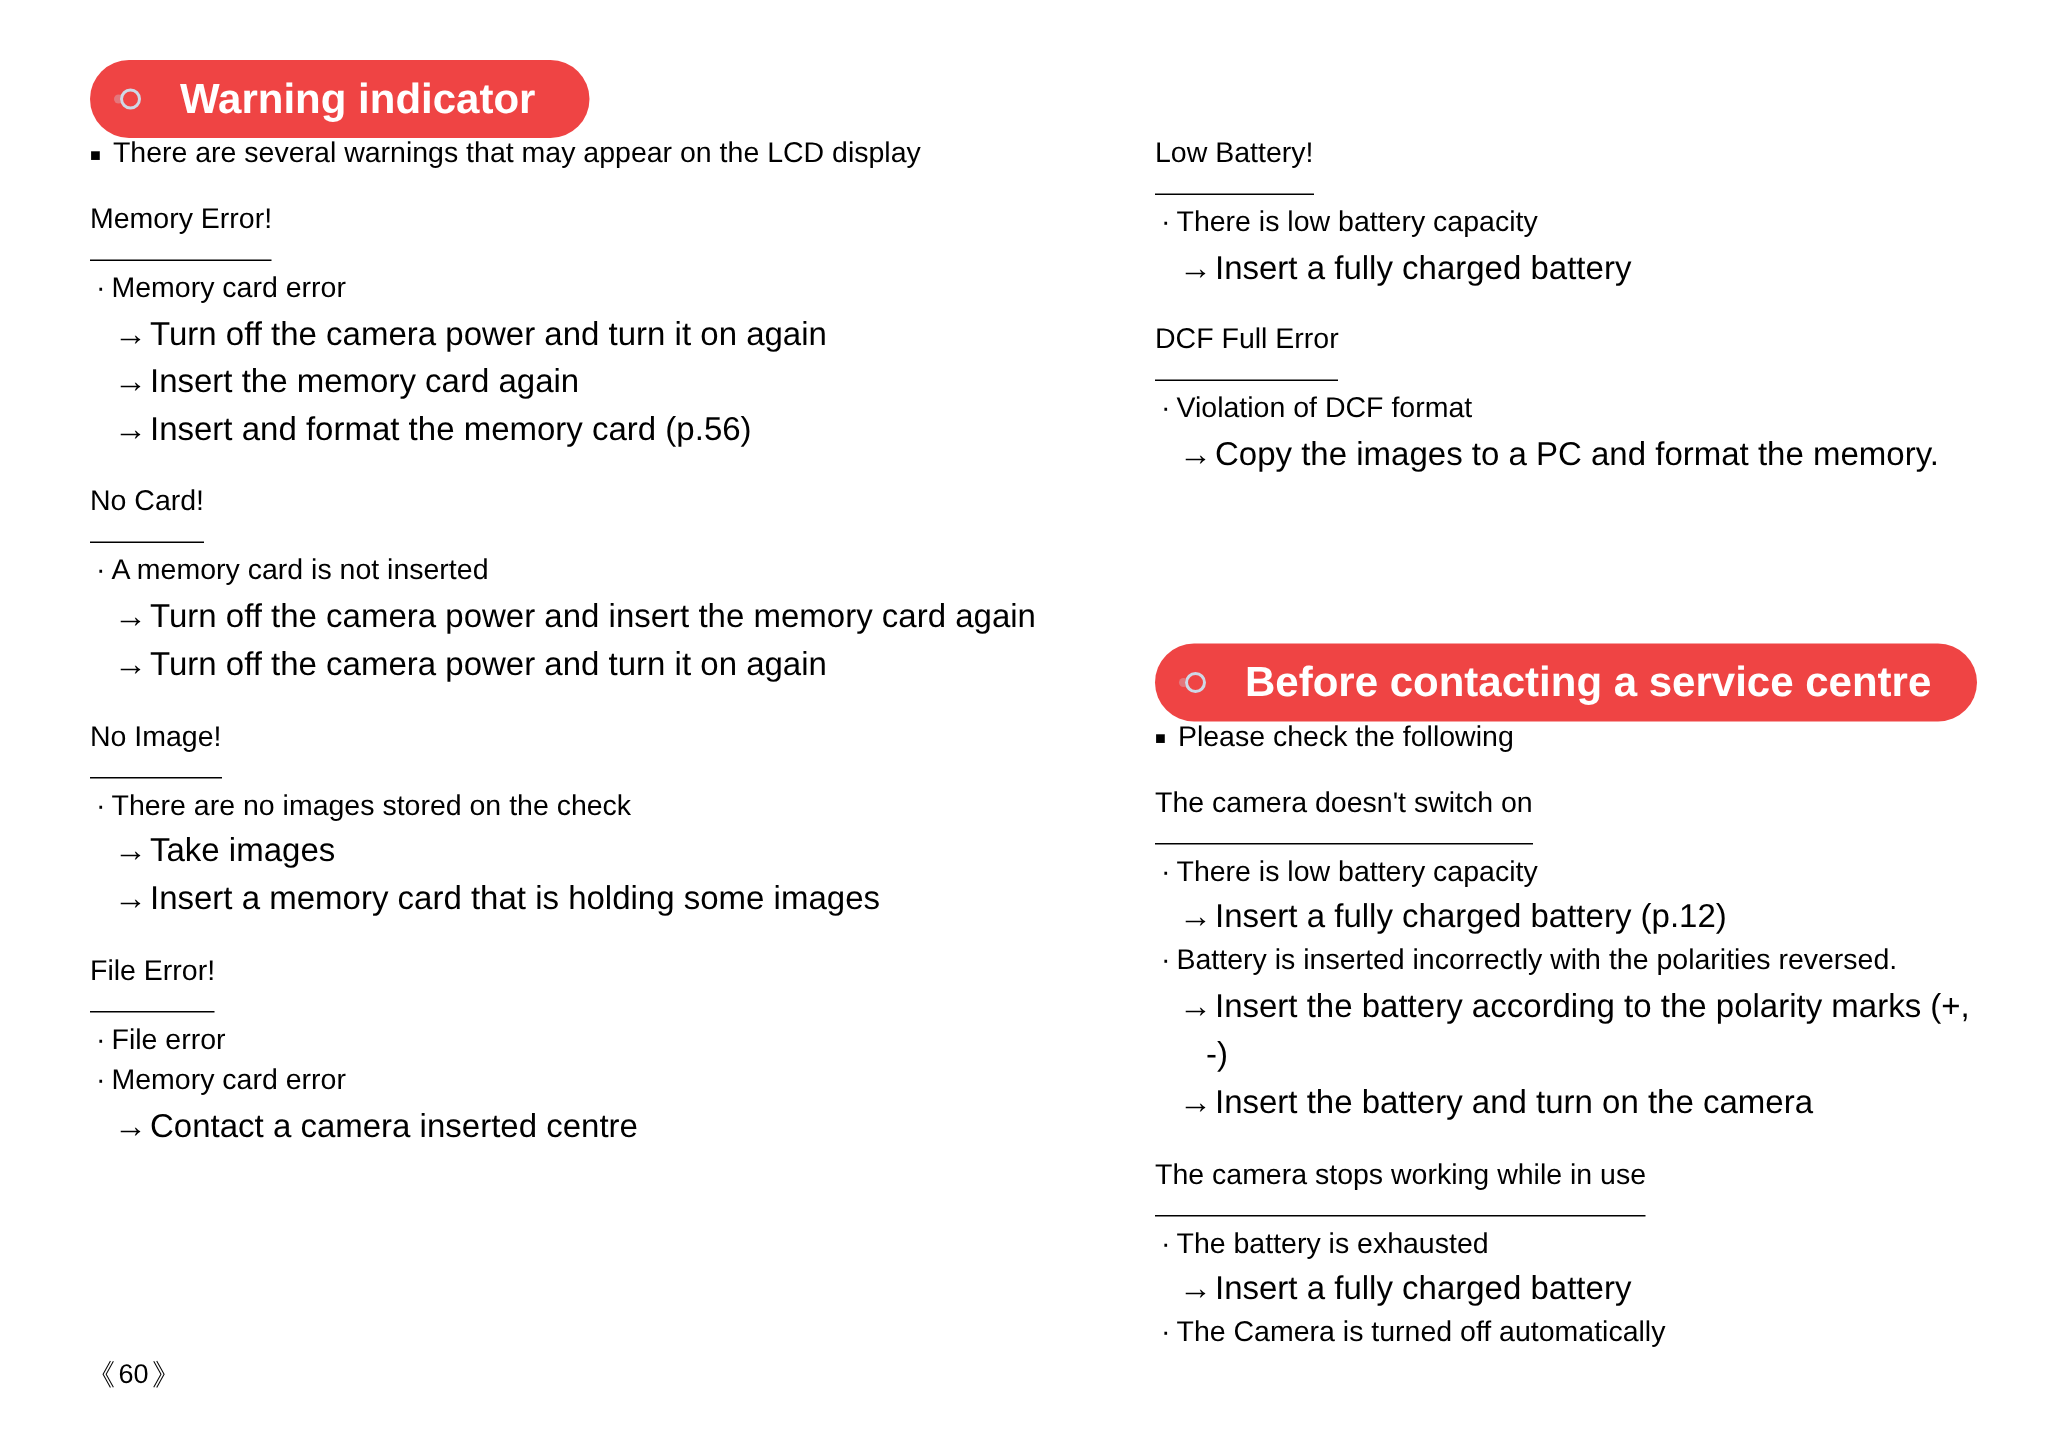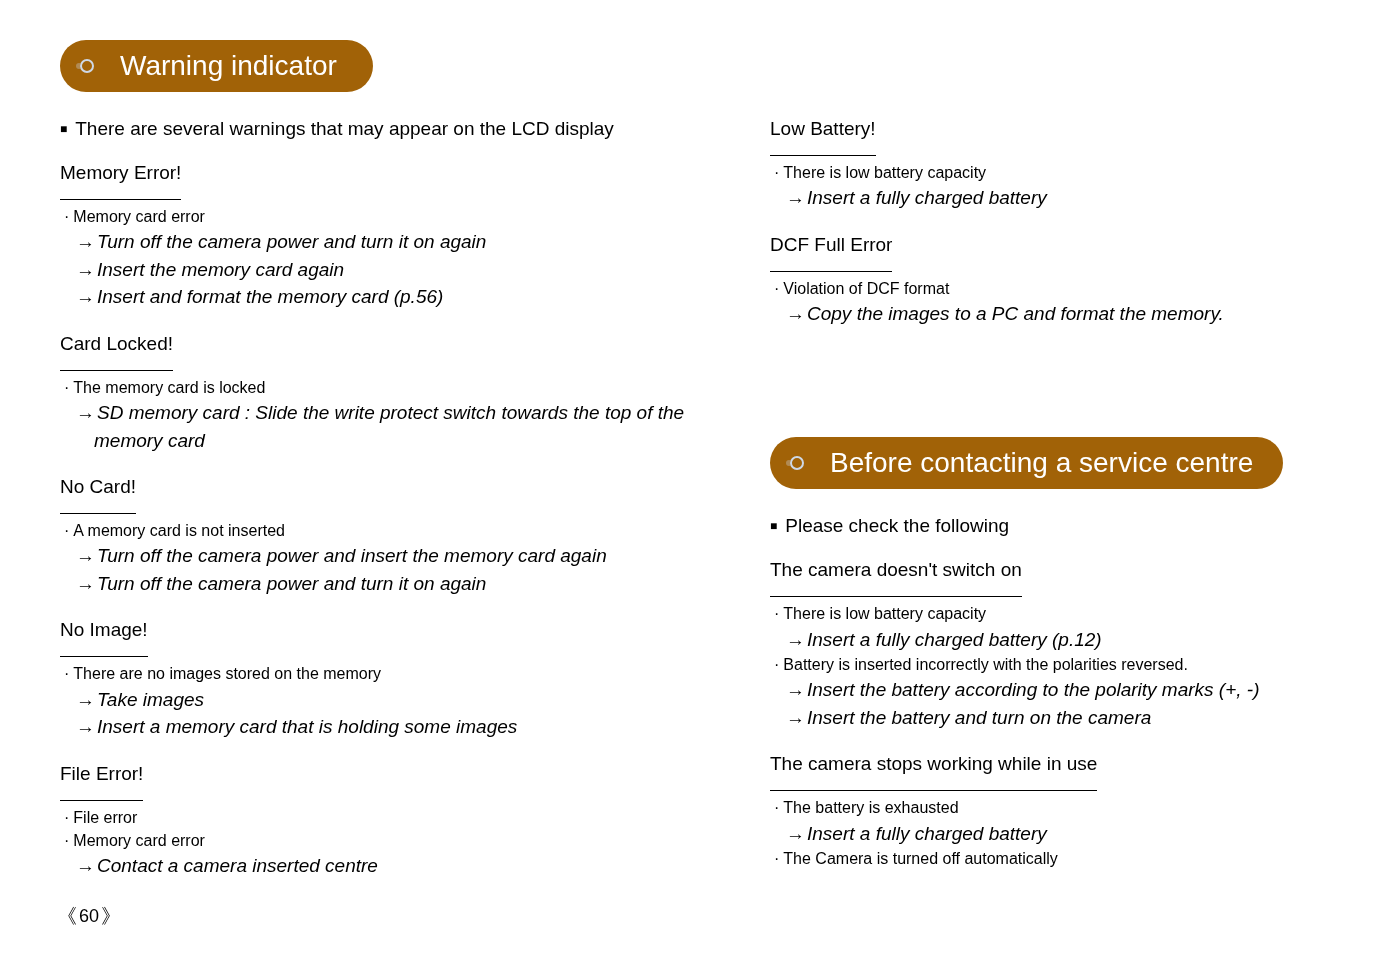--- a/index.html
+++ b/index.html
@@ -6,29 +6,28 @@
   html, body { width: 1381px; height: 954px; background: #fff; font-family: Arial, Helvetica, sans-serif; color: #000; }
   .page {
     width: 1381px;
     height: 954px;
     padding: 40px 60px 0 60px;
     position: relative;
     display: flex;
     flex-direction: column;
   }
   .pill {
-    background: #a16207;
+    background: #ef4444;
     color: #fff;
     border-radius: 28px;
     padding: 10px 36px 10px 60px;
     font-size: 28px;
-    font-weight: normal;
+    font-weight: bold;
     display: inline-block;
     position: relative;
-    margin-bottom: 26px;
   }
   .pill-dot {
     position: absolute;
     left: 20px;
     top: 50%;
     transform: translateY(-50%);
     width: 14px;
     height: 14px;
     border: 2px solid #ced8e6;
     border-radius: 50%;
@@ -62,34 +61,33 @@
   }
   .section { margin-bottom: 22px; }
   .section-title {
     display: inline-block;
     font-size: 19px;
     border-bottom: 1px solid #000;
     padding-bottom: 15px;
     margin-bottom: 5px;
   }
   .item {
-    font-size: 16px;
+    font-size: 19px;
     margin-left: 4px;
     padding-left: 12px;
     text-indent: -12px;
     line-height: 1.45;
   }
   .item .dot { margin-right: 4px; }
   .arrow-line {
-    font-size: 19px;
+    font-size: 22px;
     padding-left: 30px;
     text-indent: -18px;
     line-height: 1.45;
     margin-left: 4px;
-    font-style: italic;
   }
   .arrow-line .arr { margin-right: 2px; }
   .right-lower { margin-top: 110px; }
   .pagenum {
     position: absolute;
     bottom: 24px;
     left: 55px;
     display: flex;
     align-items: center;
     font-size: 18px;
@@ -118,36 +116,31 @@
       </div>
 
       <div class="section">
         <div class="section-title">Memory Error!</div>
         <div class="item"><span class="dot">·</span><span>Memory card error</span></div>
         <div class="arrow-line"><span class="arr">→</span><span>Turn off the camera power and turn it on again</span></div>
         <div class="arrow-line"><span class="arr">→</span><span>Insert the memory card again</span></div>
         <div class="arrow-line"><span class="arr">→</span><span>Insert and format the memory card (p.56)</span></div>
       </div>
 
-      <div class="section">
-        <div class="section-title">Card Locked!</div>
-        <div class="item"><span class="dot">·</span><span>The memory card is locked</span></div>
-        <div class="arrow-line"><span class="arr">→</span><span>SD memory card : Slide the write protect switch towards the top of the memory card</span></div>
-      </div>
 
       <div class="section">
         <div class="section-title">No Card!</div>
         <div class="item"><span class="dot">·</span><span>A memory card is not inserted</span></div>
         <div class="arrow-line"><span class="arr">→</span><span>Turn off the camera power and insert the memory card again</span></div>
         <div class="arrow-line"><span class="arr">→</span><span>Turn off the camera power and turn it on again</span></div>
       </div>
 
       <div class="section">
         <div class="section-title">No Image!</div>
-        <div class="item"><span class="dot">·</span><span>There are no images stored on the memory</span></div>
+        <div class="item"><span class="dot">·</span><span>There are no images stored on the check</span></div>
         <div class="arrow-line"><span class="arr">→</span><span>Take images</span></div>
         <div class="arrow-line"><span class="arr">→</span><span>Insert a memory card that is holding some images</span></div>
       </div>
 
       <div class="section">
         <div class="section-title">File Error!</div>
         <div class="item"><span class="dot">·</span><span>File error</span></div>
         <div class="item"><span class="dot">·</span><span>Memory card error</span></div>
         <div class="arrow-line"><span class="arr">→</span><span>Contact a camera inserted centre</span></div>
       </div>

